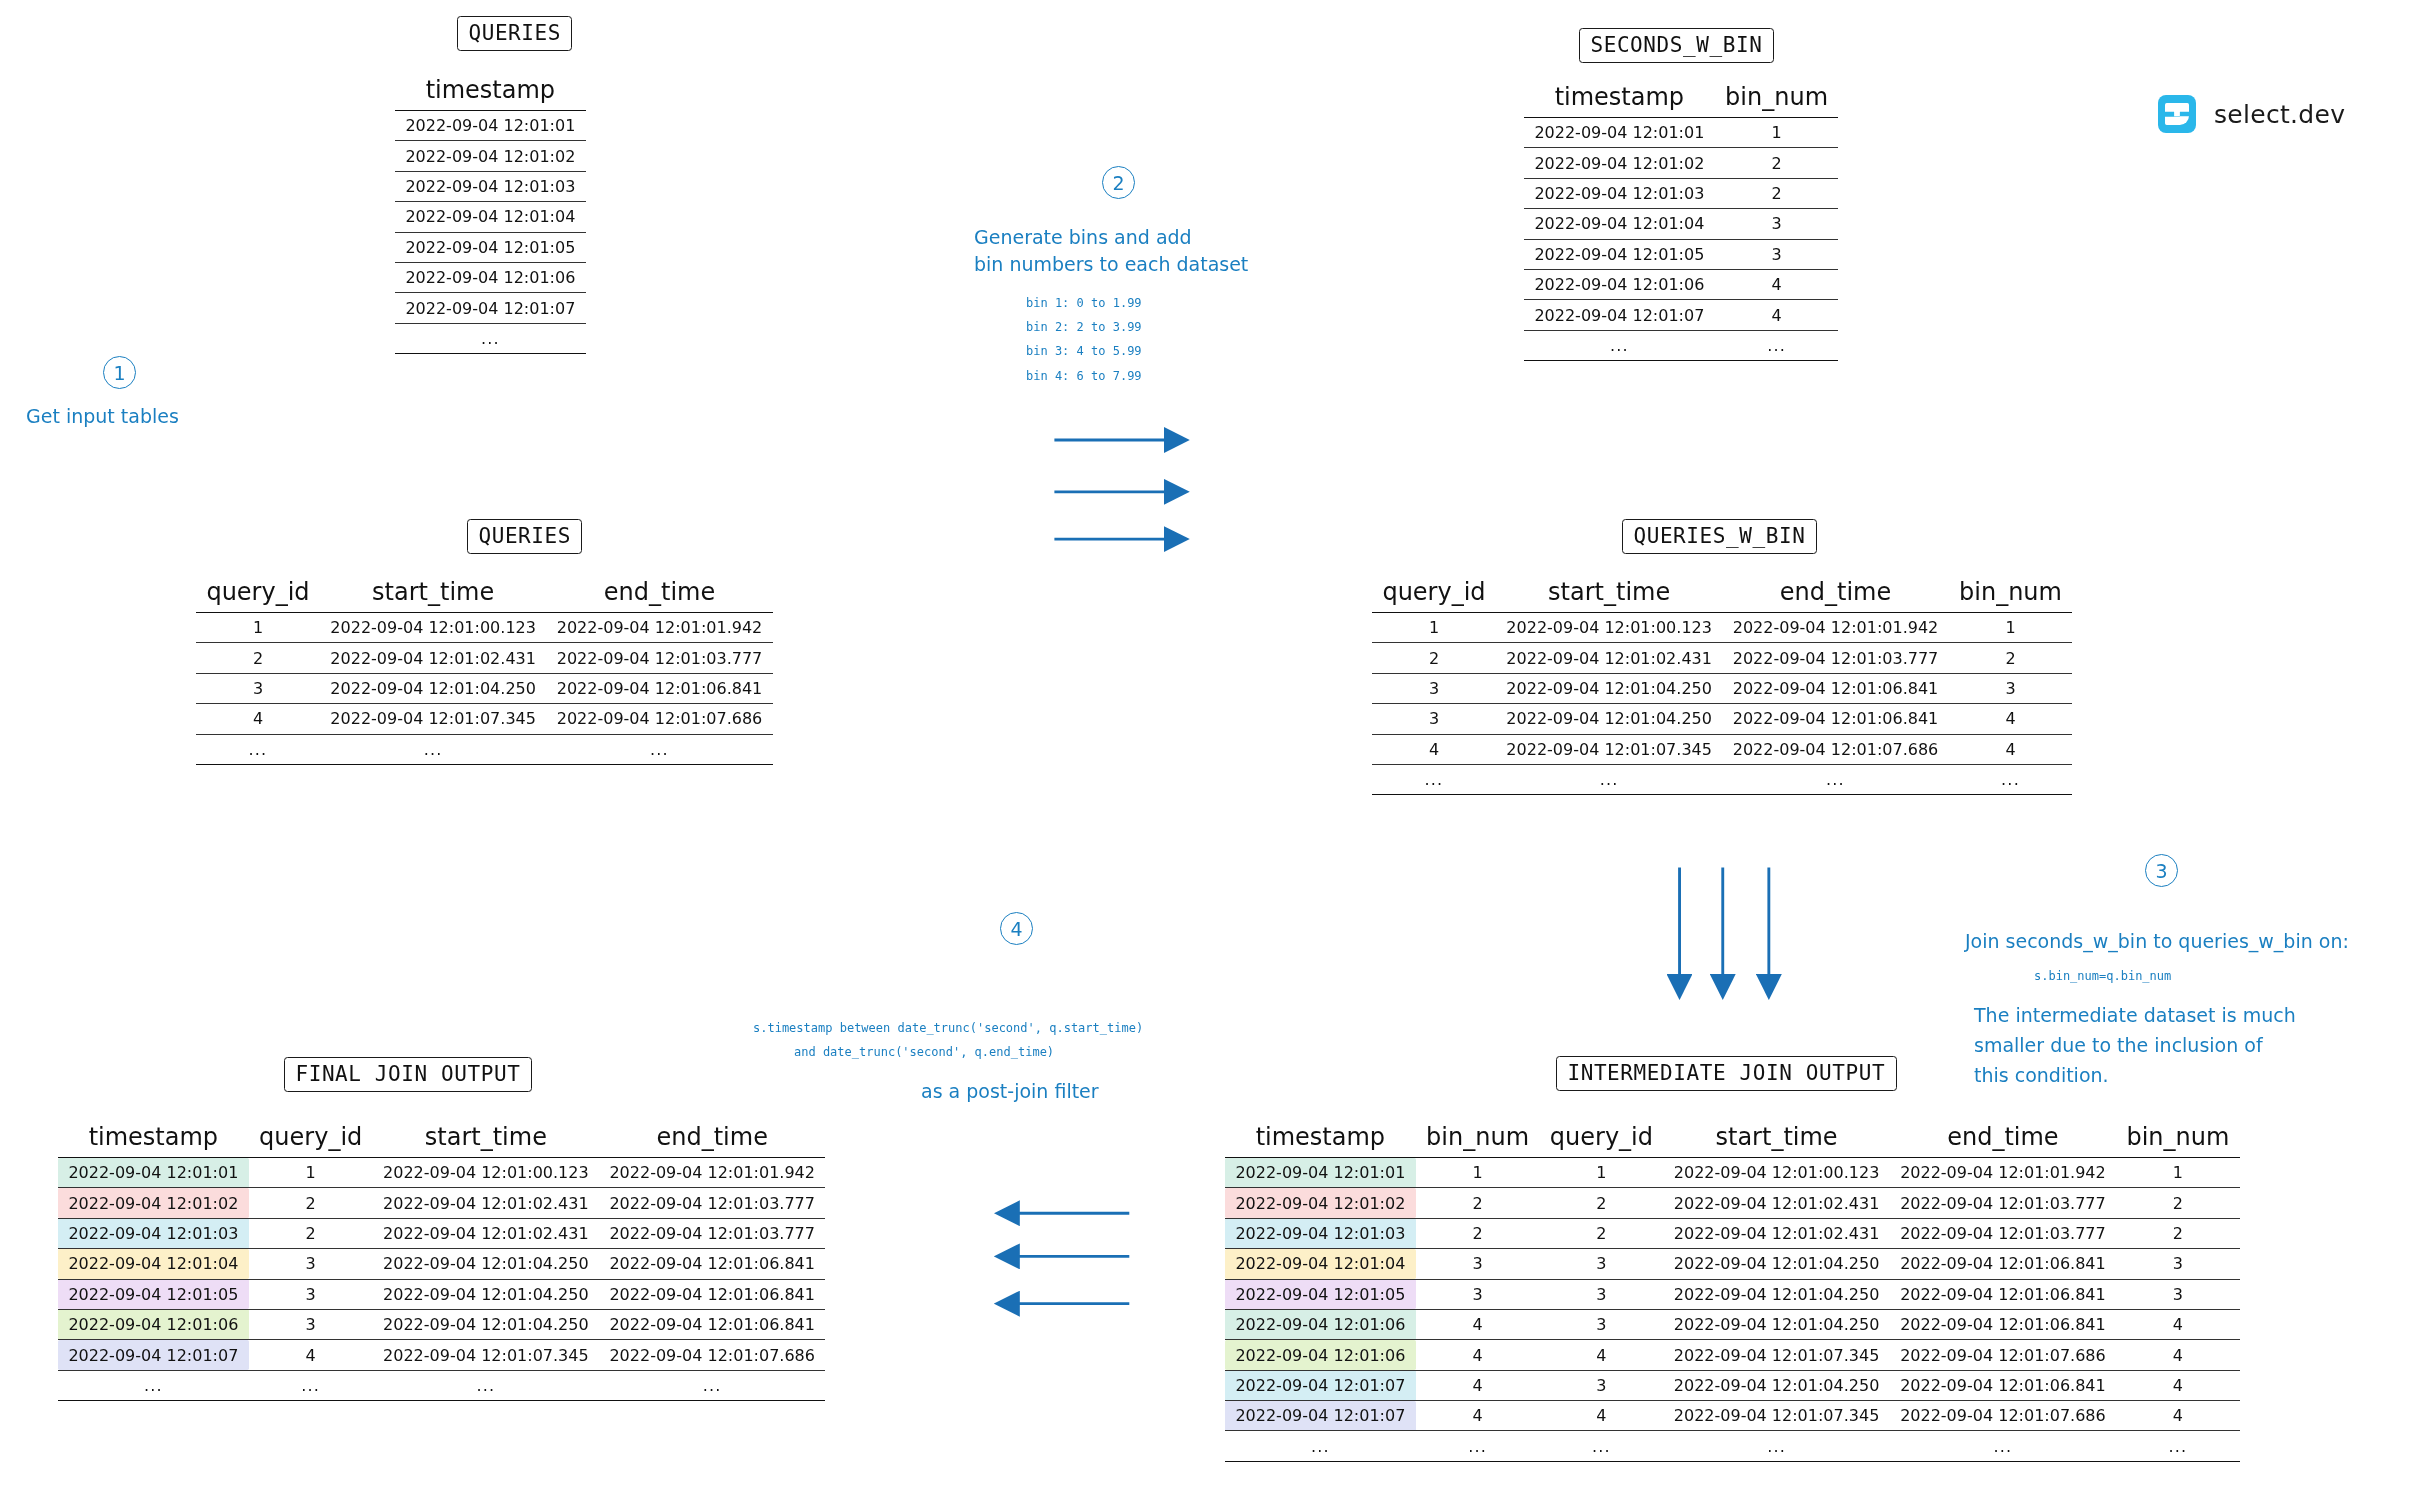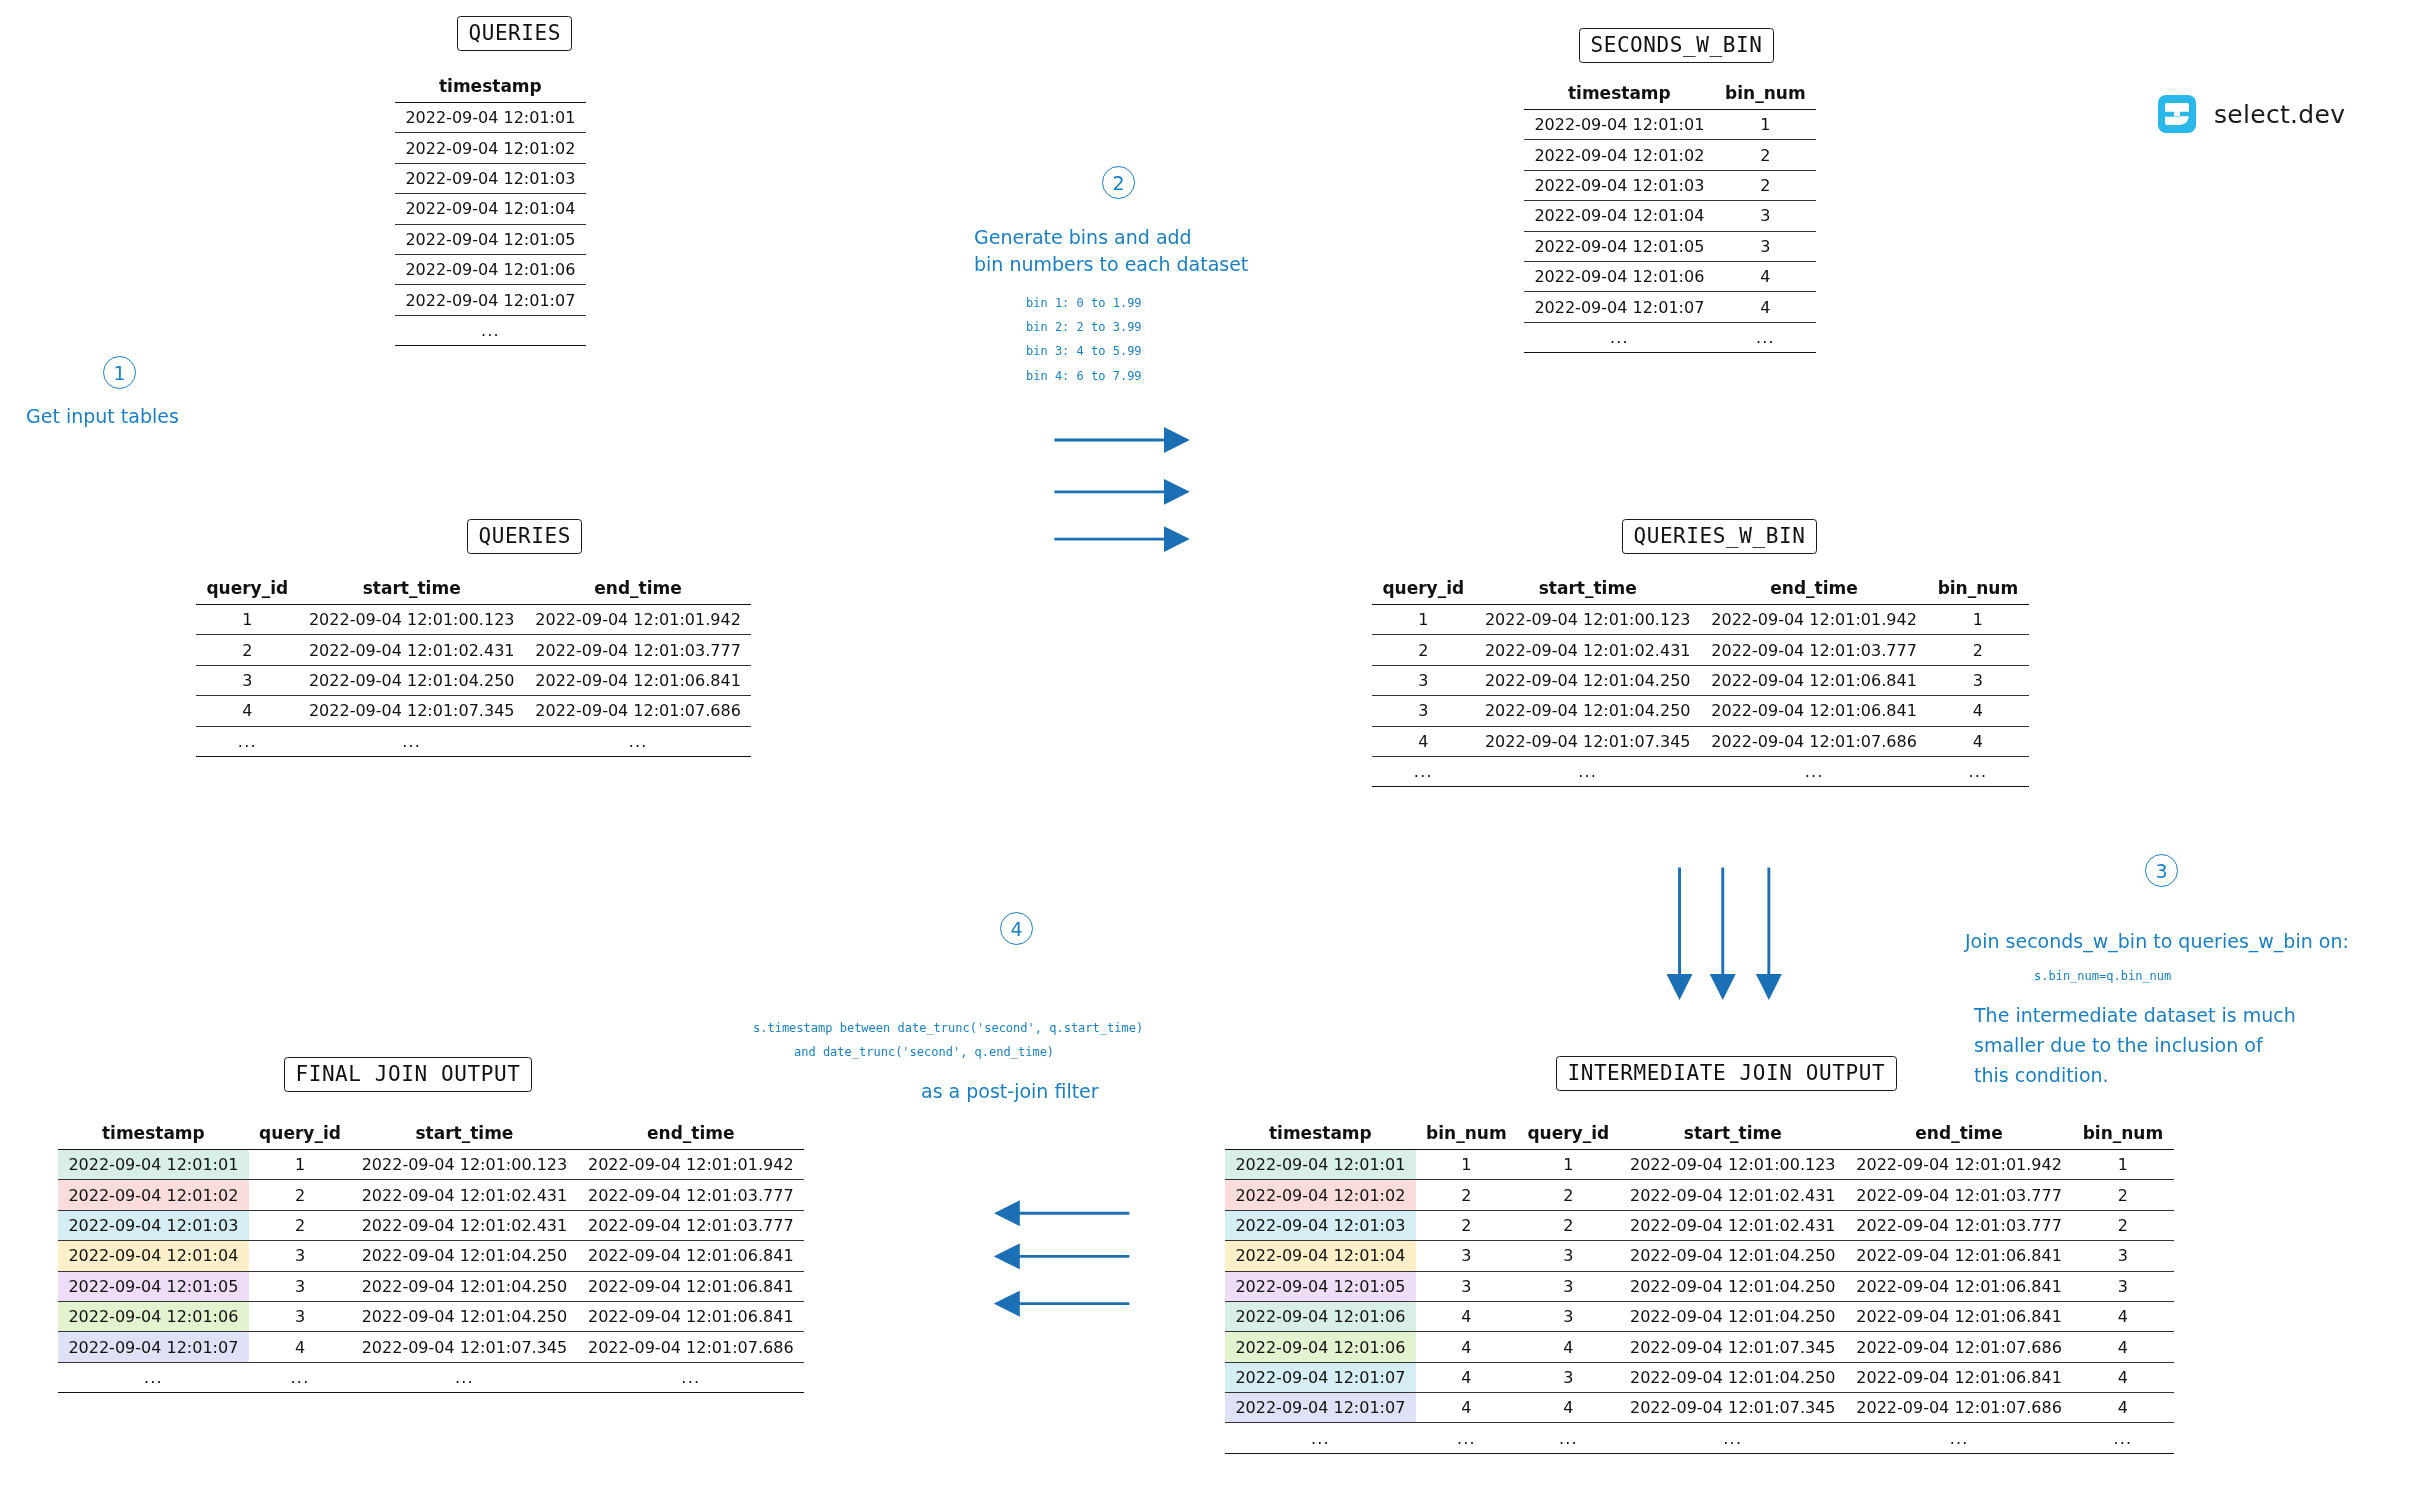--- a/index.html
+++ b/index.html
@@ -38,22 +38,22 @@
     white-space: nowrap;
   }
 
   
   table.dt {
     border-collapse: collapse;
     font-size: 16px;
     color: #111;
   }
   table.dt th {
-    font-weight: 700;
-    font-size: 17px;
+    font-weight: 400;
+    font-size: 24px;
     padding: 2.3px 10.4px 5.8px 10.4px;
     white-space: nowrap;
     border-bottom: 1.7px solid #111;
   }
   table.dt td {
     padding: 5.2px 10.4px;
     text-align: center;
     white-space: nowrap;
     border-bottom: 1.2px solid #333;
   }

